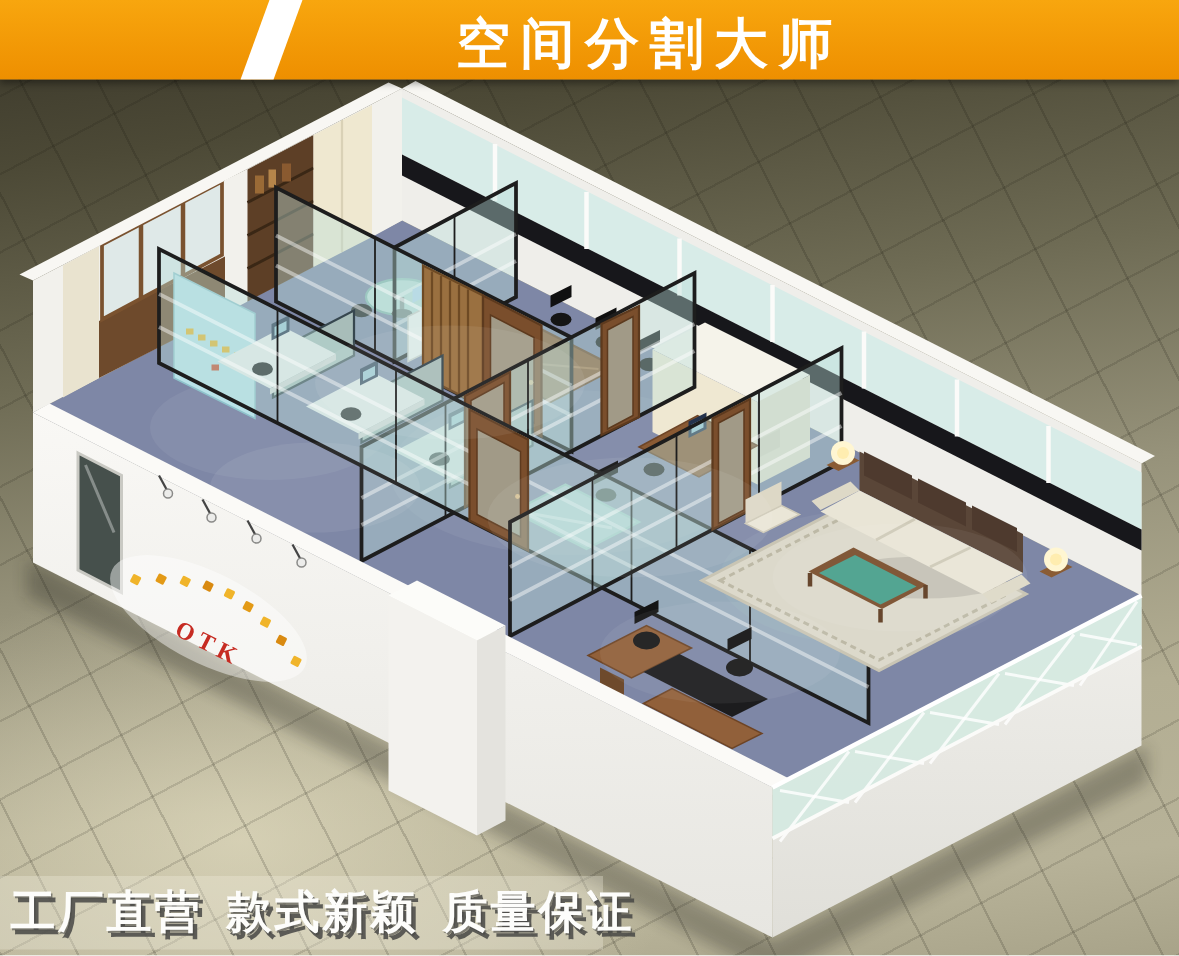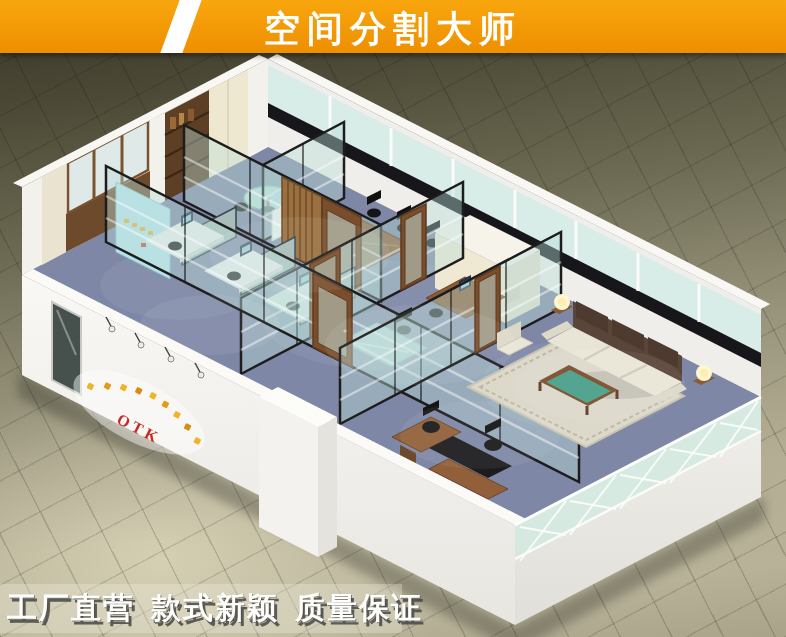--- a/index.html
+++ b/index.html
@@ -7,21 +7,21 @@
     position:relative;width:786px;height:637px;overflow:hidden;
     font-family:"Liberation Sans",sans-serif;
     background-image:
       repeating-linear-gradient(63deg, rgba(20,18,10,.16) 0 1.5px, transparent 1.5px 46px),
       repeating-linear-gradient(-28deg, rgba(20,18,10,.13) 0 1.5px, transparent 1.5px 46px),
       radial-gradient(ellipse 430px 250px at 160px 560px, rgba(240,234,206,.55), rgba(240,234,206,0) 70%),
       linear-gradient(172deg,#393629 0%,#4c4936 15%,#6e6b54 35%,#96927a 55%,#b3ae93 75%,#b7b298 90%,#a8a389 100%);
   }
   .banner{position:absolute;top:0;left:0;right:0;height:53px;z-index:6;
     background:linear-gradient(#f8a60e,#ee8f00);
-    box-shadow:0 3px 5px rgba(0,0,0,.4);}
+    box-shadow:0 3px 5px rgba(0,0,0,.4);padding-left:40px;}
   .banner .slash{position:absolute;left:170px;top:0;width:22px;height:53px;background:#ffffff;transform:skewX(-20deg);}
   .banner .title{position:absolute;width:100%;text-align:center;top:5px;margin:0;
     font-size:36px;font-weight:bold;color:#ffffff;letter-spacing:7px;}
   .scene{position:absolute;left:0;top:0;z-index:2;}
   .footer{position:absolute;left:0;bottom:4px;width:402px;height:49px;z-index:6;
     background:rgba(244,240,224,.32);display:flex;align-items:center;padding-left:7px;box-sizing:border-box;margin-top:13px;}
   .footer span{font-size:30px;font-weight:bold;color:#fdfdfb;letter-spacing:2px;margin-right:16px;white-space:nowrap;
     text-shadow:3px 4px 0 rgba(70,70,68,.85),1px 1px 0 rgba(70,70,68,.6);}
 </style>
 </head>

